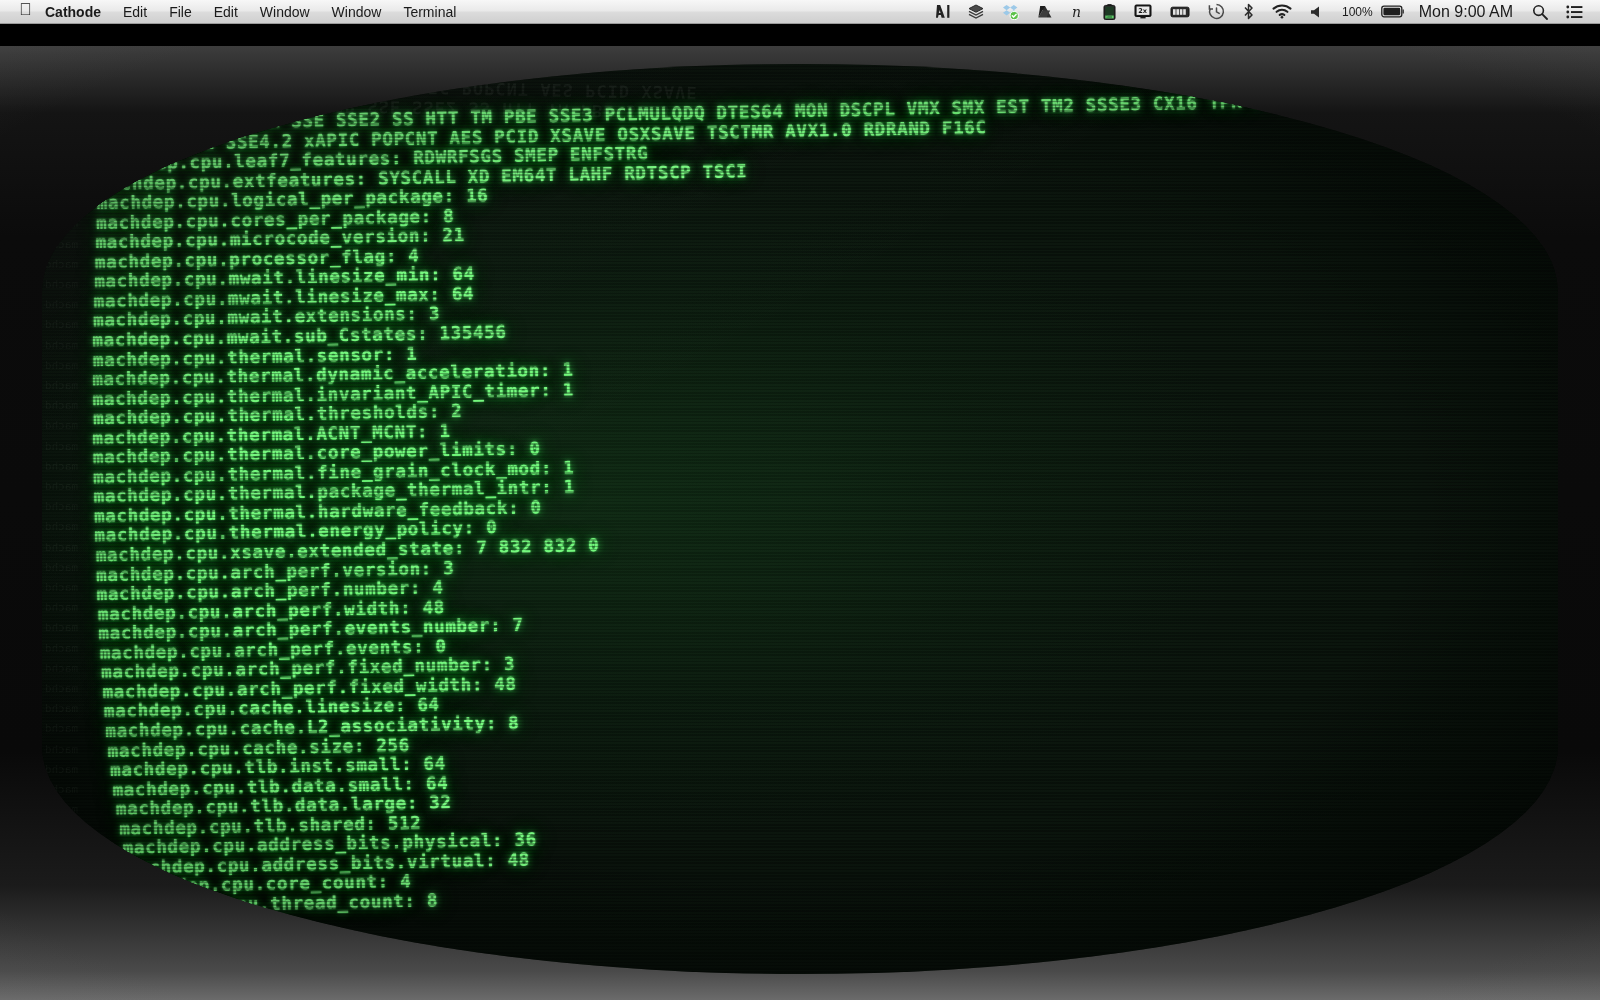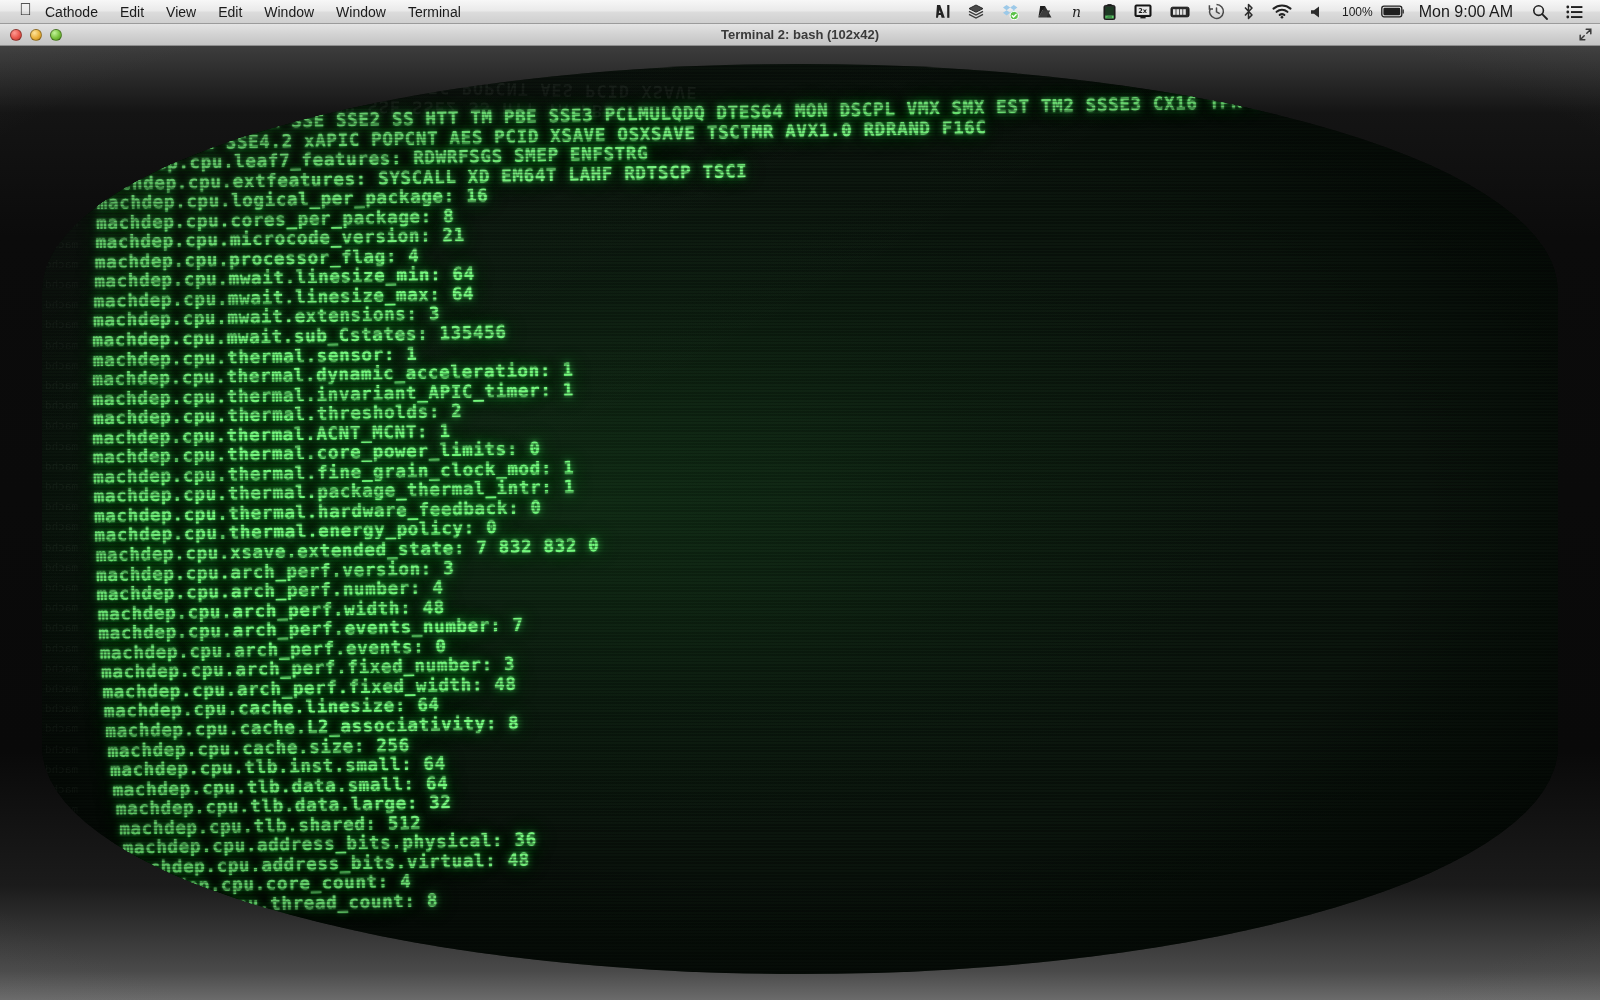--- a/index.html
+++ b/index.html
@@ -9,21 +9,21 @@
   
   #menubar{
     position:absolute; top:0; left:0; width:1600px; height:24px;
     background:linear-gradient(to bottom,#f7f7f7 0%,#e9e9e9 48%,#dcdcdc 52%,#cfcfcf 100%);
     border-bottom:1px solid #9b9b9b;
     display:flex; align-items:center; z-index:50;
     font-size:14px; color:#1a1a1a;
   }
   #menu-left{ display:flex; align-items:center; gap:0px; padding-left:8px; }
   .menu-item{ padding:0 11px; height:24px; line-height:24px; white-space:nowrap; cursor:default; }
-  .menu-item.bold{ font-weight:normal; }
+  .menu-item.bold{ font-weight:bold; }
   #apple-logo{ width:26px; text-align:center; font-size:17px; line-height:20px; padding-bottom:3px; }
   #menu-right{ margin-left:auto; display:flex; align-items:center; gap:0px; padding-right:8px; }
   .status-icon{ padding:0 9px; display:flex; align-items:center; justify-content:center; height:24px; }
   .status-icon svg{ display:block; }
   #clock{ padding:0 10px; font-size:16px; white-space:nowrap; }
   #battpct{ padding:0 4px 0 10px; font-size:12px; }
 
   
   #window{
     position:absolute; top:24px; left:0; width:1600px; height:976px;
@@ -182,21 +182,21 @@
   }
 </style>
 </head>
 <body>
 
 <div id="menubar">
   <div id="menu-left">
     <div id="apple-logo" class="menu-item"></div>
     <div class="menu-item bold">Cathode</div>
     <div class="menu-item">Edit</div>
-    <div class="menu-item">View</div>
+    <div class="menu-item">File</div>
     <div class="menu-item">Edit</div>
     <div class="menu-item">Window</div>
     <div class="menu-item">Window</div>
     <div class="menu-item">Terminal</div>
   </div>
 
   <div id="menu-right">
     <div class="status-icon">
       <svg width="14" height="15" viewBox="0 0 14 15">
           <path d="M1 1h3.2l4.6 12.8H5.6L4.9 11H2.6l-.7 2.8H0L1 1z" fill="#222"></path>
@@ -305,34 +305,20 @@
           <rect x="5" y="6.1" width="11.4" height="1.9" fill="#1f1f1f"></rect>
           <circle cx="1.8" cy="12" r="1.4" fill="#1f1f1f"></circle>
           <rect x="5" y="11.1" width="11.4" height="1.9" fill="#1f1f1f"></rect>
         </svg>
     </div>
   </div>
 </div>
 
 <div id="window">
 
-  <div id="titlebar">
-    <div id="traffic">
-      <div class="light red"></div>
-      <div class="light yellow"></div>
-      <div class="light green"></div>
-    </div>
-    <div id="wtitle">Terminal 2: bash (102x42)</div>
-    <div id="fullscreen-btn">
-      <svg width="13" height="13" viewBox="0 0 13 13">
-          <path d="M7.2 1.2h4.6v4.6M11.8 1.2 7.8 5.2" stroke="#3a3a3a" stroke-width="1.5" fill="none" stroke-linecap="round"></path>
-          <path d="M5.8 11.8H1.2V7.2M1.2 11.8 5.2 7.8" stroke="#3a3a3a" stroke-width="1.5" fill="none" stroke-linecap="round"></path>
-        </svg>
-    </div>
-  </div>
 
   <div id="crt">
     <div id="casing"></div>
 
     <div id="tube">
 
       <div class="reflection" id="refl-top1">DCM SSE4.1 SSE4.2 xAPIC POPCNT AES PCID XSAVE</div>
       <div class="reflection" id="refl-top2">ACPI MMX FXSR SSE SSE2 SS HTT TM PBE SSE3</div>
       <div id="refl-left">ACPI
 DCM S

